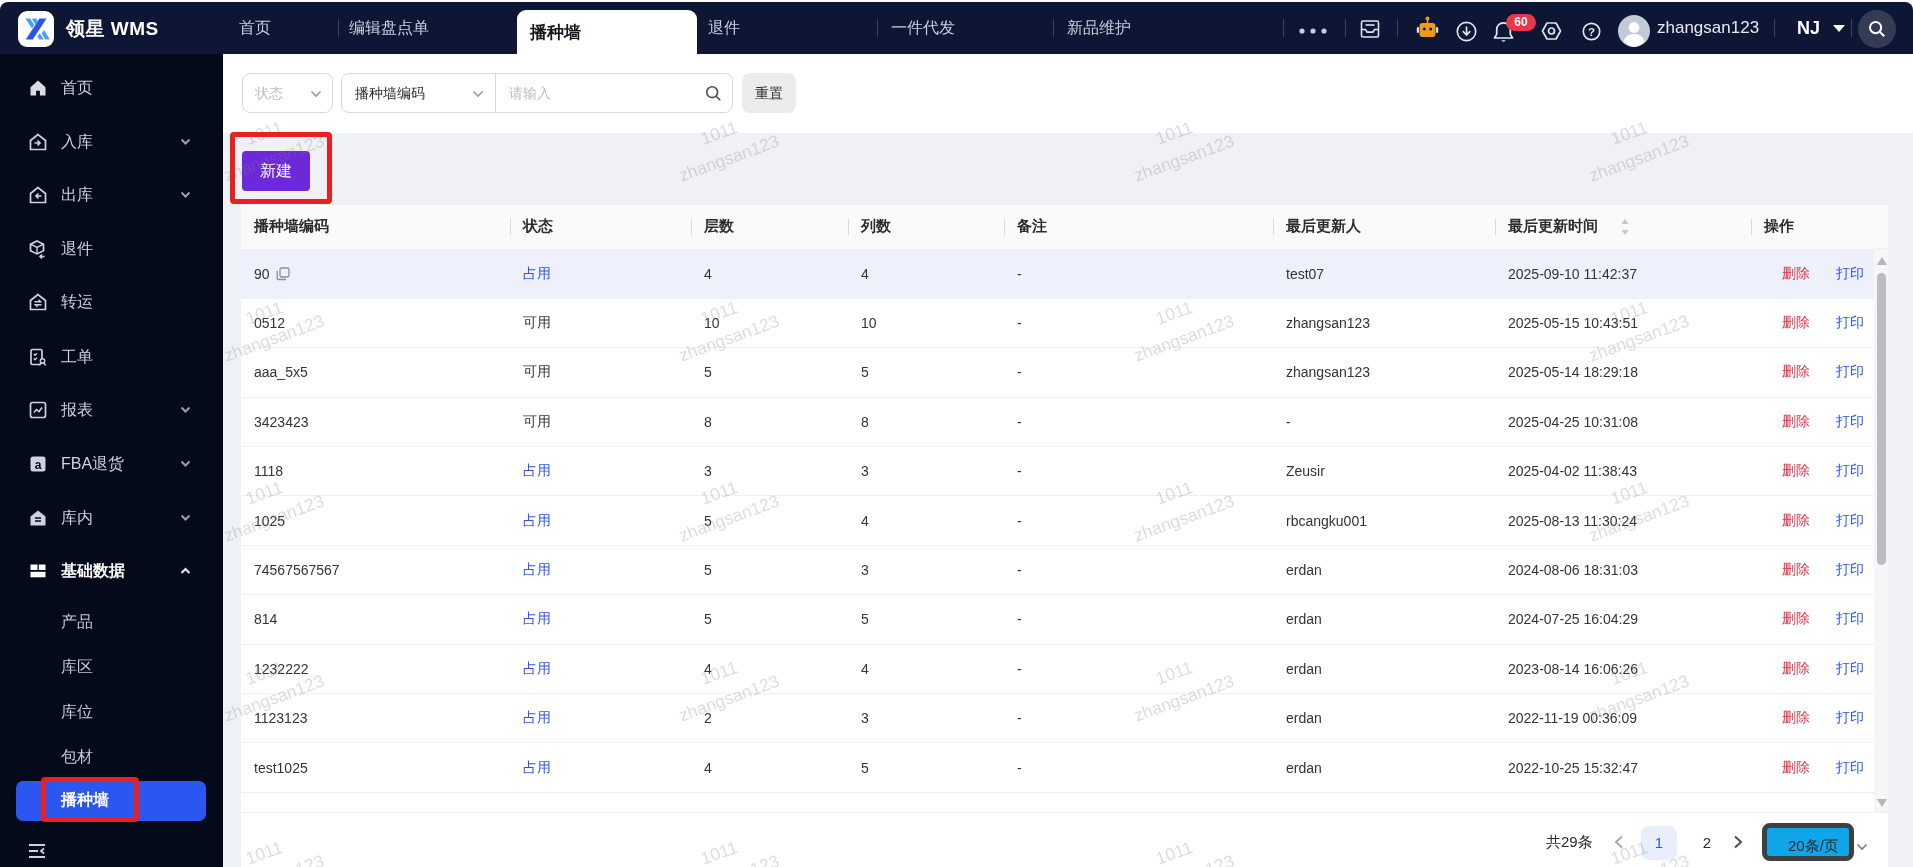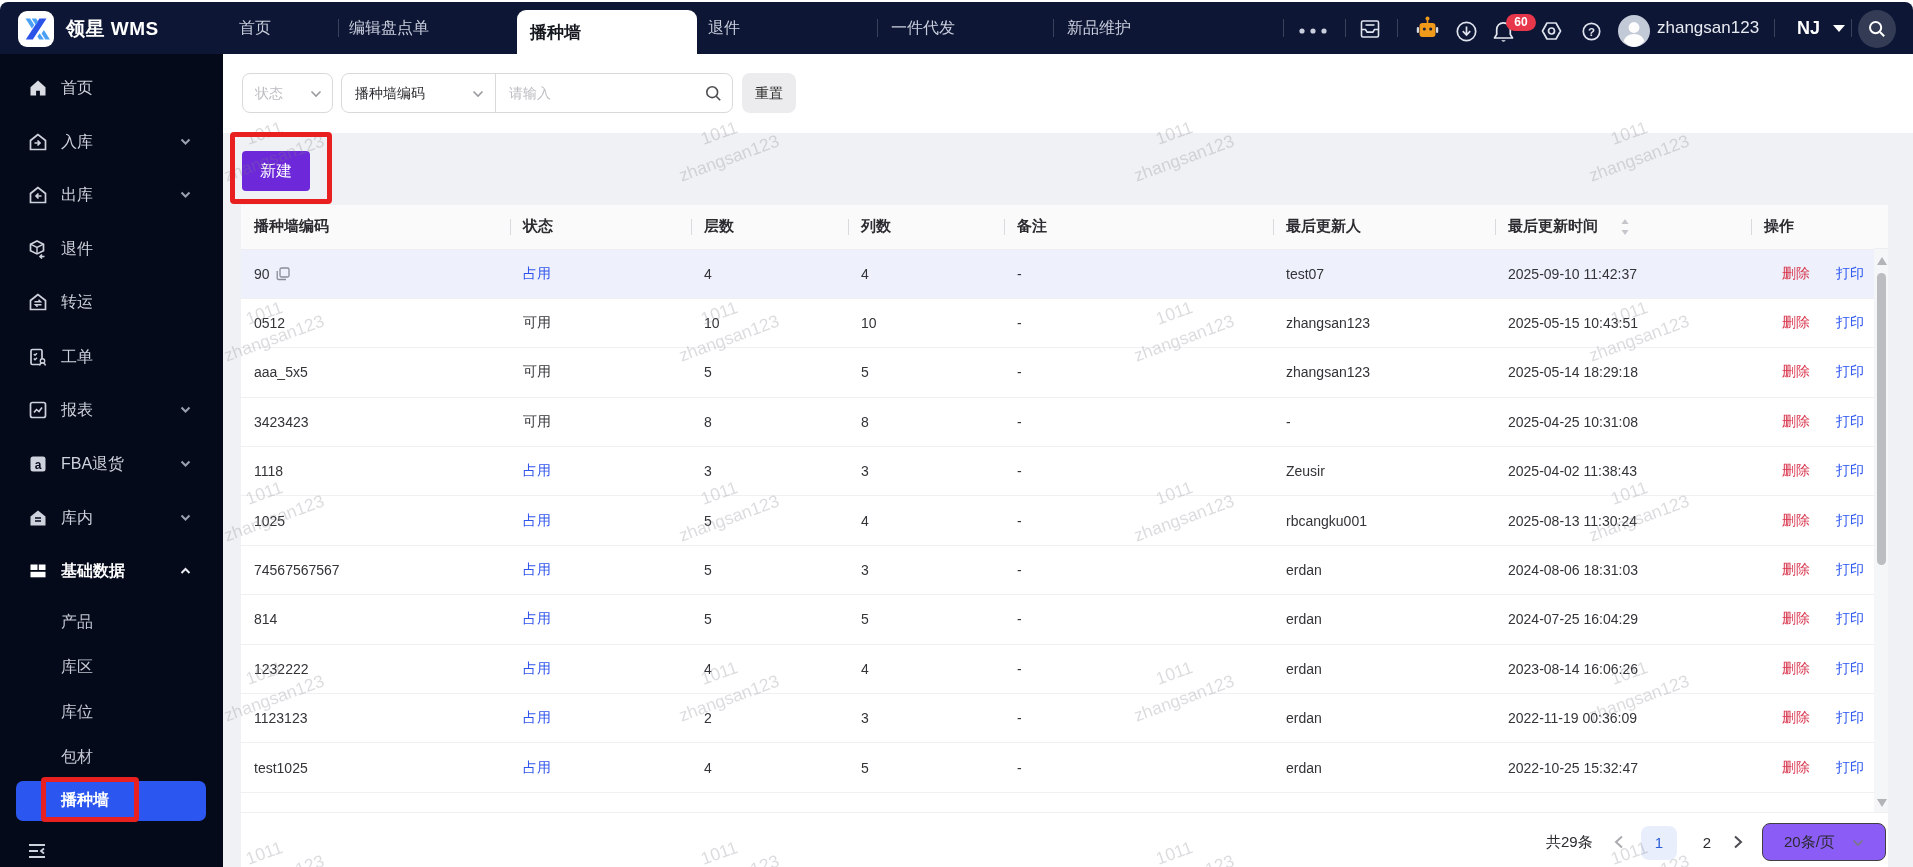--- a/index.html
+++ b/index.html
@@ -419,21 +419,21 @@
   <div id="pag">
     <span style="position:absolute;left:1305px;top:20px;color:#2b2b30">共29条</span>
     <svg style="position:absolute;left:1373px;top:22px" width="10" height="14" viewBox="0 0 10 14">
         <path d="M8 1.5 2 7l6 5.5" fill="none" stroke="#ababaf" stroke-width="2"></path>
       </svg>
     <div style="position:absolute;left:1400px;top:13px;width:36px;height:34px;background:#e9eefc;border-radius:8px;text-align:center;line-height:34px;color:#2b5cd9;font-size:15px">1</div>
     <div style="position:absolute;left:1448px;top:13px;width:36px;height:34px;text-align:center;line-height:34px;color:#2b2b30;font-size:15px">2</div>
     <svg style="position:absolute;left:1492px;top:22px" width="10" height="14" viewBox="0 0 10 14">
         <path d="M2 1.5 8 7l-6 5.5" fill="none" stroke="#4c4c52" stroke-width="2"></path>
       </svg>
-    <div style="position:absolute;left:1521px;top:10px;width:124px;height:38px;border:1px solid #404040;border-radius:8px;background:#8b5cf6">
+    <div style="position:absolute;left:1521px;top:10px;width:92px;height:38px;border:5px solid #404040;border-radius:8px;background:#0ea5e9">
       <span style="position:absolute;left:21px;top:9px;color:#2b2b30;font-size:15px">20条/页</span>
       <svg style="position:absolute;left:89px;top:15px" width="12" height="8" viewBox="0 0 12 8">
           <path d="M1.5 1.5 6 6l4.5-4.5" fill="none" stroke="#7a7a80" stroke-width="1.6"></path>
         </svg>
     </div>
   </div>
 </div>
 
 <div class="redbox" style="left:230px;top:132px;width:102px;height:72px"></div>
 <div class="redbox" style="left:41px;top:777px;width:98px;height:45px"></div>

